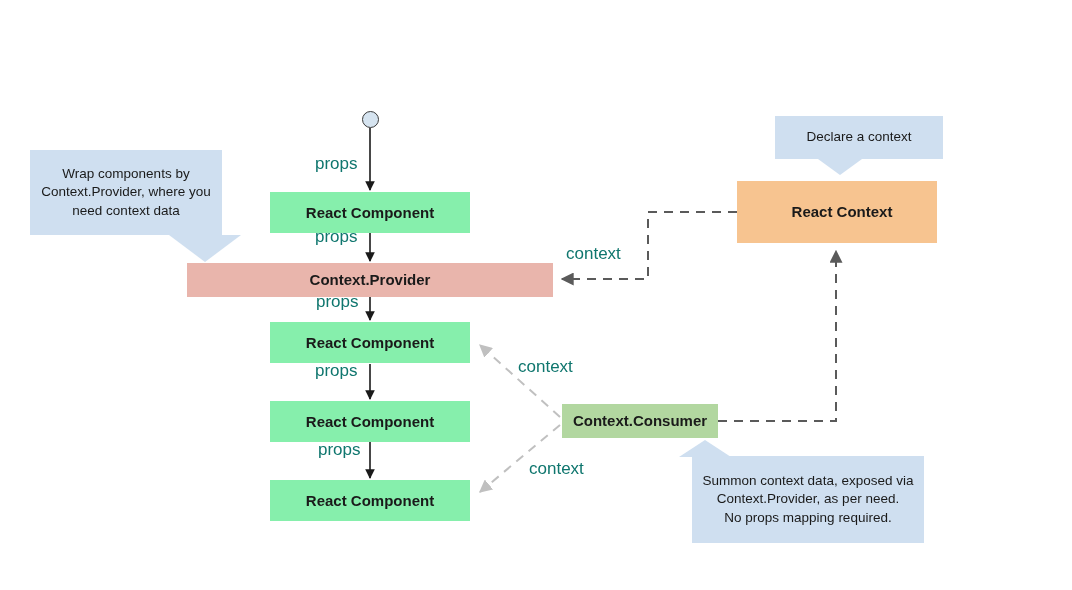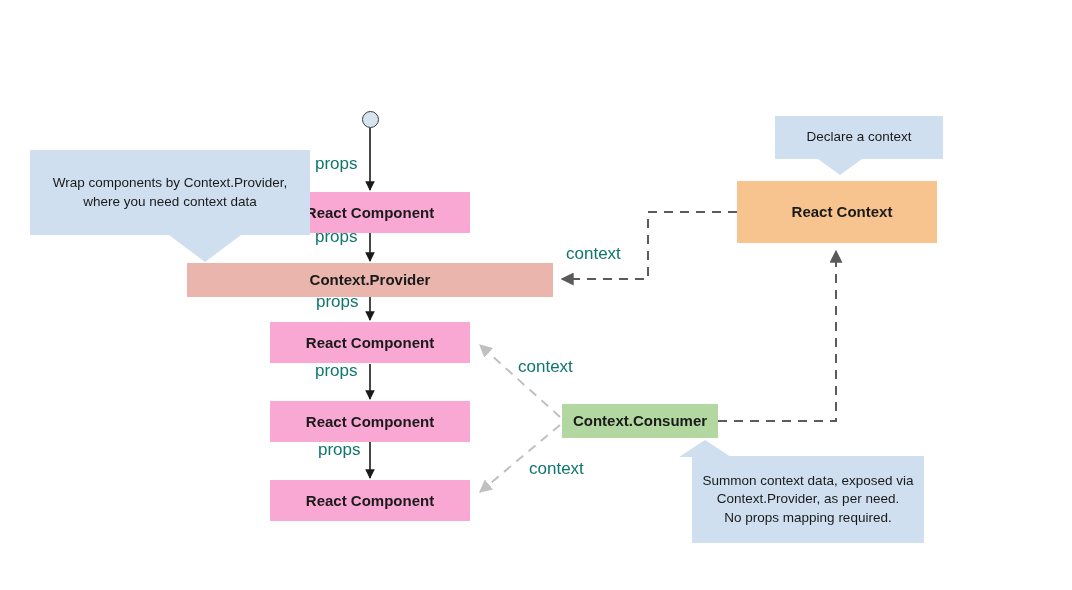--- a/index.html
+++ b/index.html
@@ -32,21 +32,21 @@
     align-items: center;
     justify-content: center;
     box-sizing: border-box;
     font-family: "Liberation Sans", sans-serif;
     font-weight: bold;
     font-size: 15px;
     color: #1a1a1a;
     text-align: center;
     line-height: 1.2;
   }
-  .node-gray   { background: #f9a8d4; }
+  .node-gray   { background: #86efac; }
   .node-pink   { background: #e9b5ac; align-items: center; }
   .node-green  { background: #b2d7a0; }
   .node-orange { background: #f7c490; padding-left: 10px; }
 
   .callout {
     position: absolute;
     box-sizing: border-box;
     background: #cfdff0;
     font-family: "Liberation Sans", sans-serif;
     font-size: 13.5px;
@@ -150,21 +150,21 @@
   <div class="edge-label" style="left:315px; top:154px;">props</div>
   <div class="edge-label" style="left:315px; top:227px;">props</div>
   <div class="edge-label" style="left:316px; top:292px;">props</div>
   <div class="edge-label" style="left:315px; top:361px;">props</div>
   <div class="edge-label" style="left:318px; top:440px;">props</div>
 
   <div class="edge-label" style="left:566px; top:244px;">context</div>
   <div class="edge-label" style="left:518px; top:357px;">context</div>
   <div class="edge-label" style="left:529px; top:459px;">context</div>
 
-  <div class="callout" style="left:30px; top:150px; width:280px; height:85px;">
+  <div class="callout" style="left:30px; top:150px; width:192px; height:85px;">
     <span>Wrap components by Context.Provider, where you need context data</span>
   </div>
   <div class="callout-tail" style="left:169px; top:235px; border-left:36px solid transparent; border-right:36px solid transparent; border-top:27px solid #cfdff0;"></div>
 
   <div class="callout" style="left:775px; top:116px; width:168px; height:43px;">
     <span>Declare a context</span>
   </div>
   <div class="callout-tail" style="left:818px; top:159px; border-left:22px solid transparent; border-right:22px solid transparent; border-top:16px solid #cfdff0;"></div>
 
   <div class="callout" style="left:648px; top:456px; width:232px; height:87px; white-space:pre-line;margin-left:44px;">

